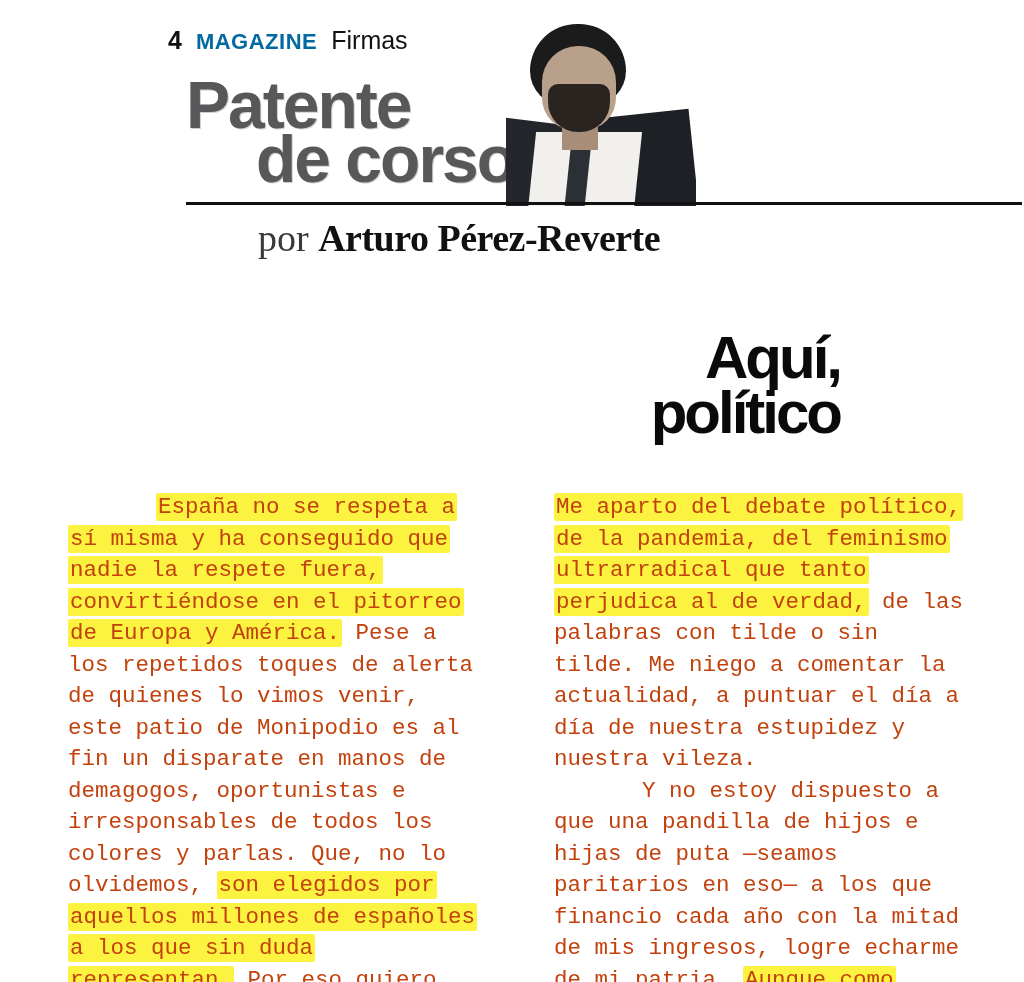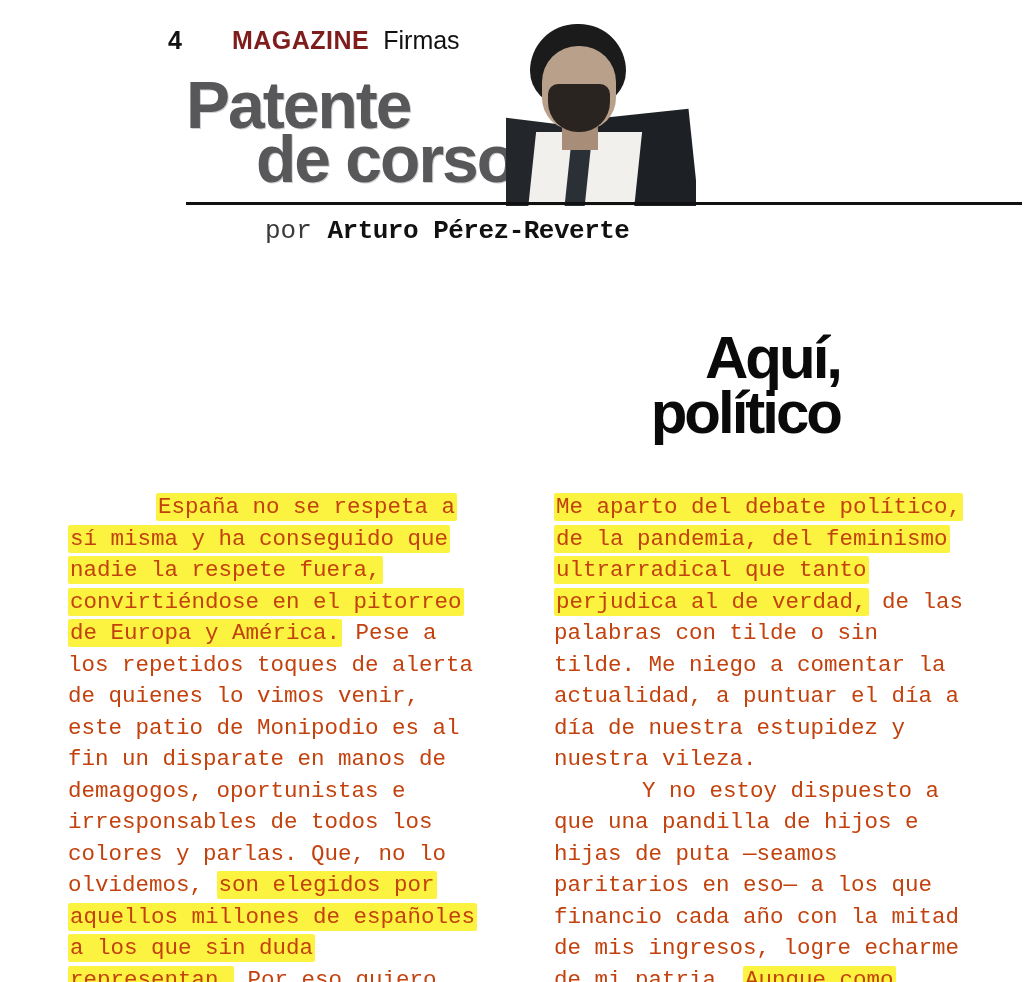--- a/index.html
+++ b/index.html
@@ -34,24 +34,23 @@
   }
   #folio {
     font-family: "Liberation Sans", sans-serif;
     font-weight: bold;
     font-size: 25px;
     color: #111;
   }
   #kicker-magazine {
     font-family: "Liberation Sans", sans-serif;
     font-weight: bold;
-    font-size: 25px;
+    font-size: 22px;
     letter-spacing: 0.5px;
-    color: #7f1d1d;
-    margin-left: 36px;
+    color: #0369a1;
   }
   #kicker-section {
     font-family: "Liberation Sans", sans-serif;
     font-weight: normal;
     font-size: 25px;
     color: #111;
   }
 
   
   #logo-block {
@@ -144,24 +143,23 @@
     left: 186px;
     top: 202px;
     width: 836px;
     height: 3px;
     background: #111;
   }
   #byline {
     position: absolute;
     left: 258px;
     top: 216px;
-    font-family: Liberation Mono, monospace;
-    font-size: 26px;
+    font-family: Liberation Serif, serif;
+    font-size: 38px;
     color: #111;
-    margin-left: 7px;
   }
   #byline .por {
     font-weight: normal;
     color: #3a3a3a;
   }
   #byline .name {
     font-weight: bold;
     letter-spacing: -0.5px;
   }
 

